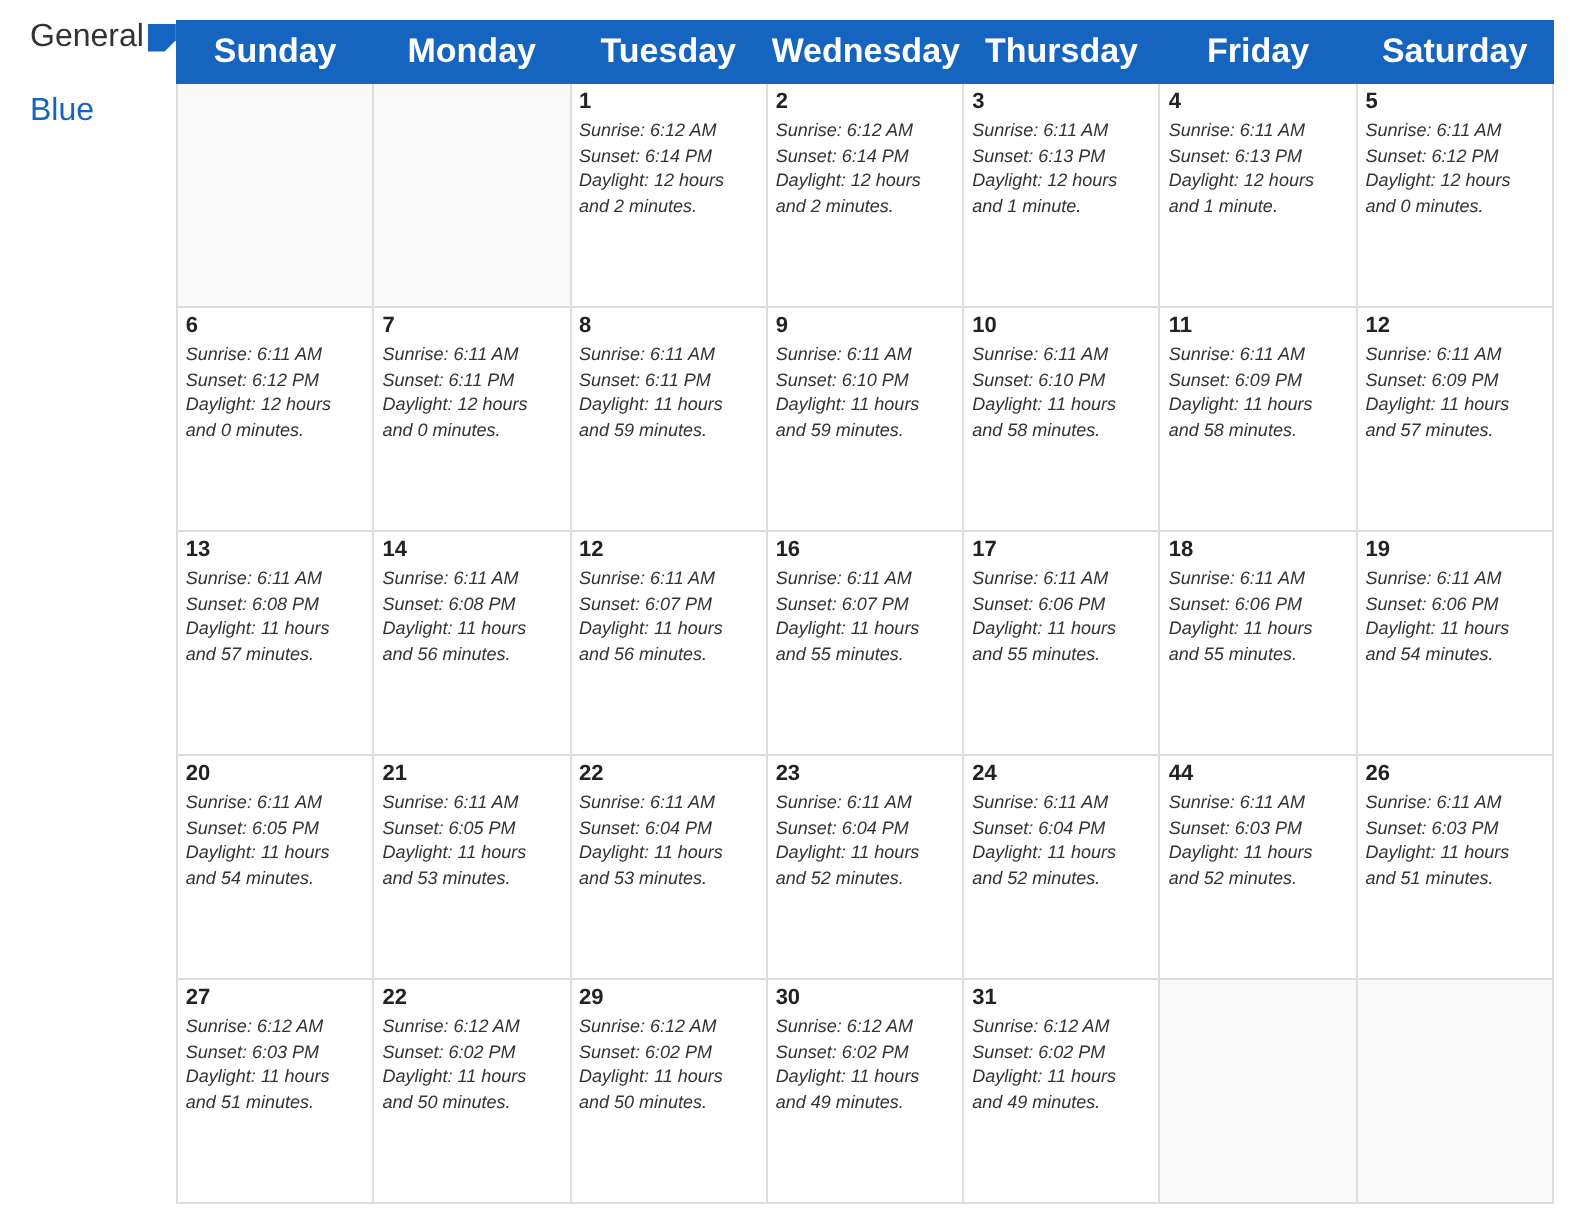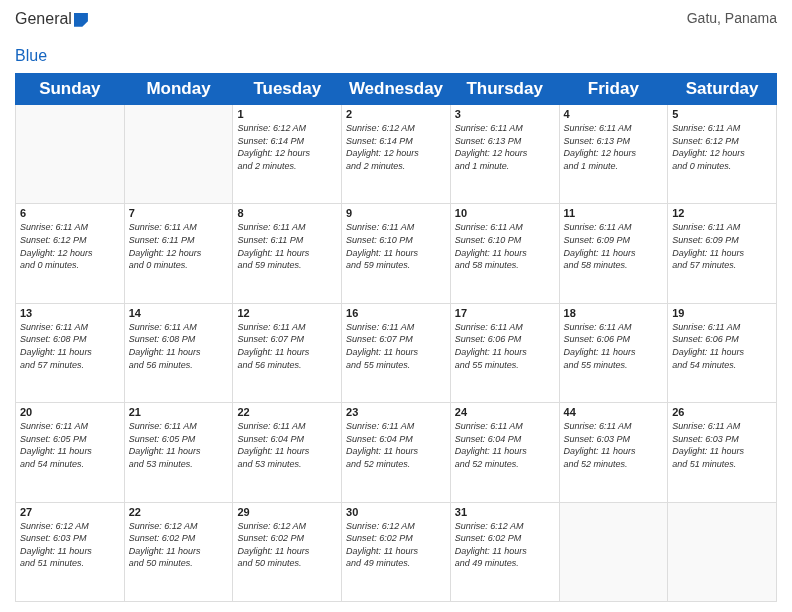--- a/index.html
+++ b/index.html
@@ -8,21 +8,20 @@
       height: 612px;
       font-family: Arial, sans-serif;
       background: #fff;
       overflow: hidden;
     }
     .page {
       width: 792px;
       height: 612px;
       padding: 10px 15px;
       display: flex;
-      flex-direction: column;
     }
     .header {
       display: flex;
       justify-content: space-between;
       align-items: flex-start;
       margin-bottom: 8px;
     }
     .logo {
       display: flex;
       flex-direction: column;
@@ -99,21 +98,20 @@
 
 <div class="page">
   <div class="header">
     <div class="logo">
       <div>
         <span class="logo-general">General</span><span class="logo-icon"></span>
       </div>
       <div class="logo-blue">Blue</div>
     </div>
     <div class="title-block">
-      <div class="location">Gatu, Panama</div>
     </div>
   </div>
 
   <table class="calendar">
     <thead>
       <tr>
       <th>Sunday</th>
           <th>Monday</th>
           <th>Tuesday</th>
           <th>Wednesday</th>

